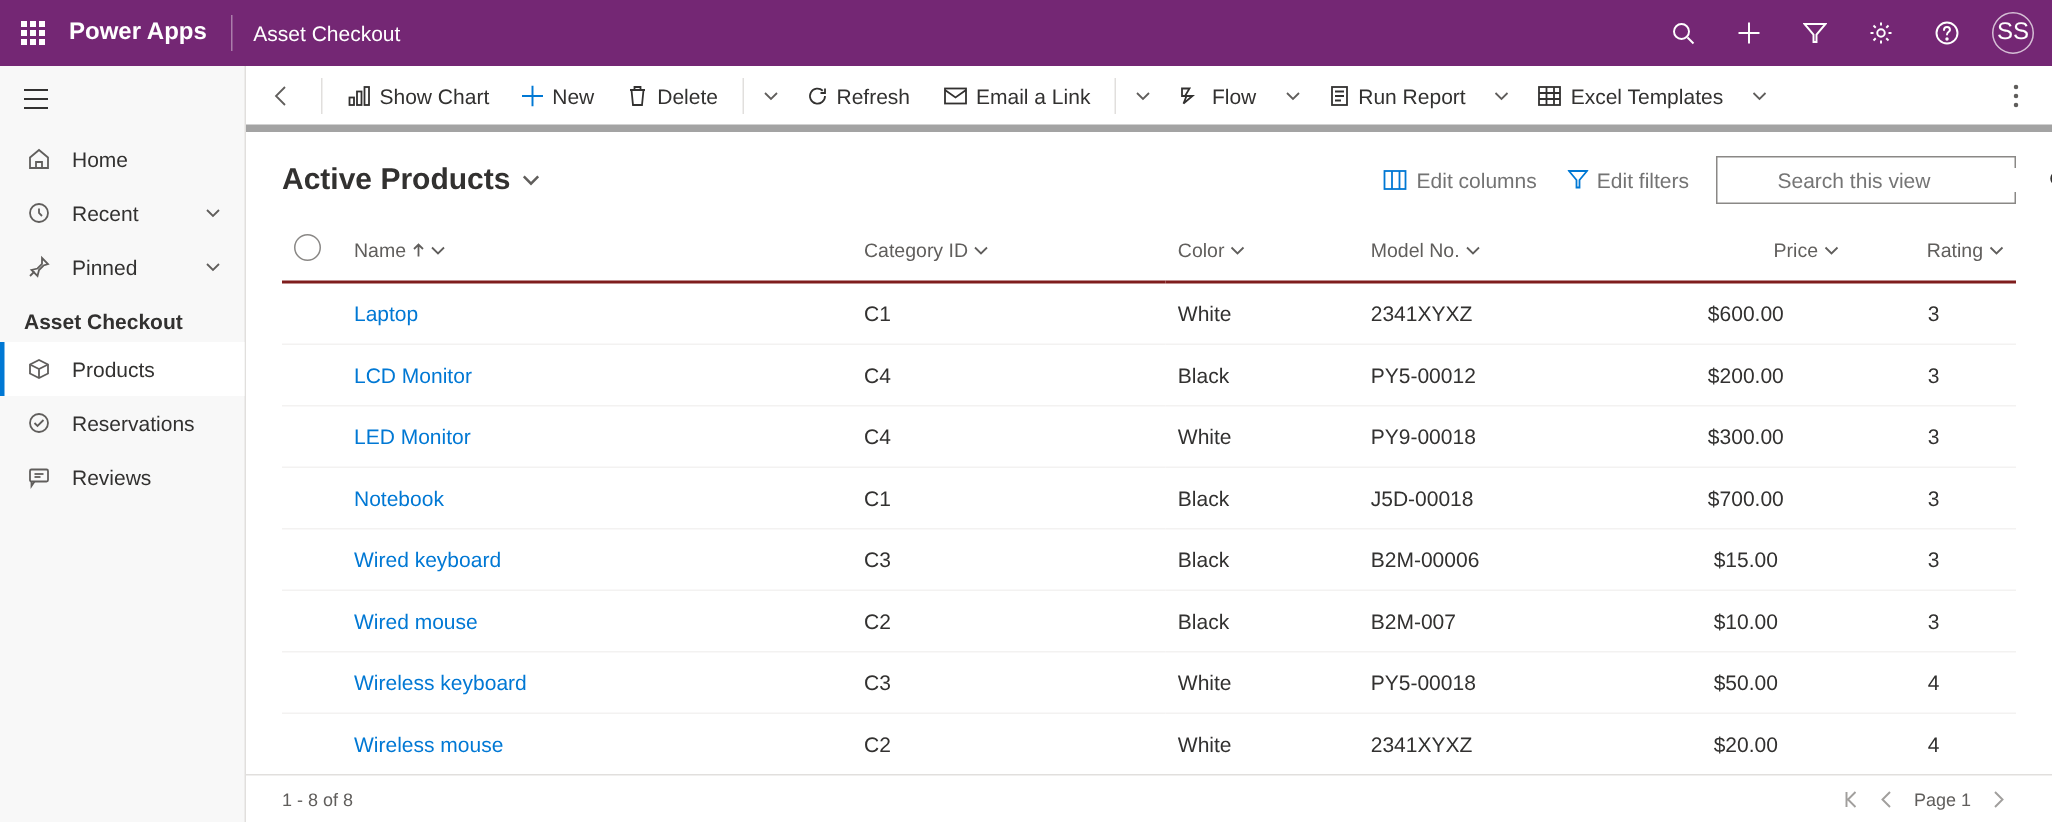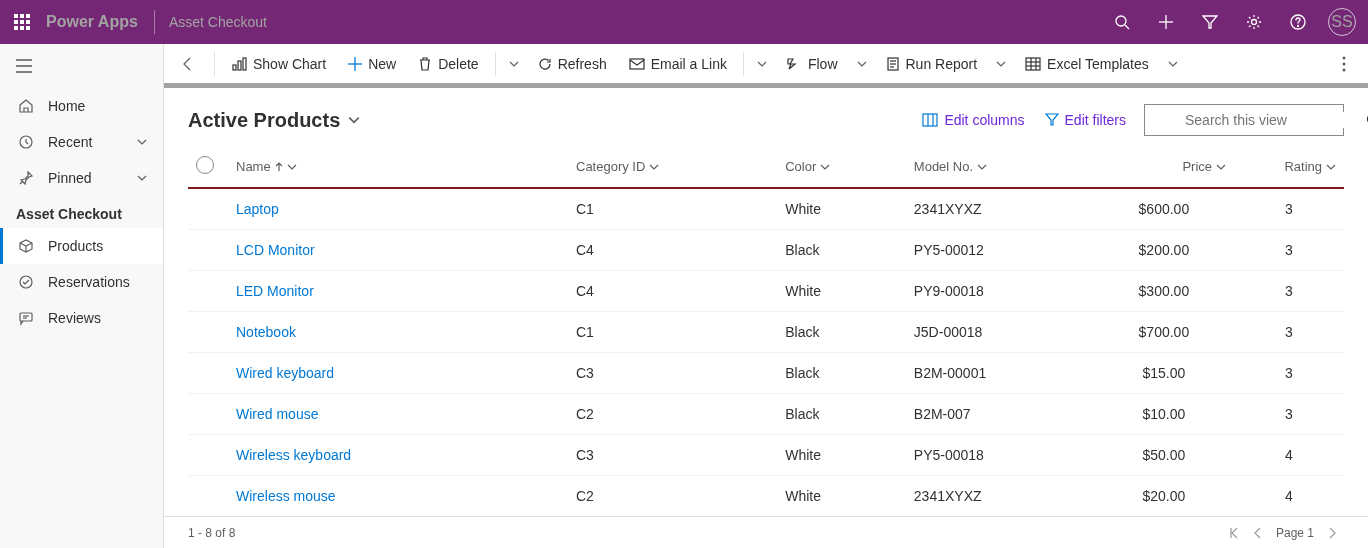--- a/index.html
+++ b/index.html
@@ -1,20 +1,20 @@
 <!DOCTYPE html>
 <html><head>
 <meta charset="utf-8">
 <style>
 * { box-sizing: border-box; margin: 0; padding: 0; font-family: "Segoe UI", -apple-system, sans-serif; }
 body { width: 1368px; height: 548px; overflow: hidden; background: #fff; color: #323130; font-size: 14px; }
 
 
 .header {
-  height: 44px; background: #742774; color: #a3a3a3; display: flex; align-items: center;
+  height: 44px; background: #742774; color: #ffffff; display: flex; align-items: center;
   padding: 0 12px;
 }
 .header .waffle { width: 20px; height: 20px; margin-right: 14px; cursor: pointer; display: flex; align-items: center; justify-content: center; }
 .header .waffle svg { fill: #fff; }
 .header .brand { font-weight: 600; font-size: 16px; margin-right: 14px; }
 .header .divider { width: 1px; height: 24px; background: rgba(255,255,255,0.4); margin: 0 14px 0 2px; }
 .header .app-name { font-size: 14px; }
 .header .spacer { flex: 1; }
 .header .hicon { width: 44px; height: 44px; display: flex; align-items: center; justify-content: center; cursor: pointer; }
 .header .avatar { width: 28px; height: 28px; border-radius: 50%; border: 1px solid rgba(255,255,255,0.7); display: flex; align-items: center; justify-content: center; font-size: 16px; margin-left: 8px; cursor: pointer; }
@@ -43,21 +43,21 @@
 .cmdbar .cmd .ico { color: #323130; display: flex; align-items: center; }
 .cmdbar .splitchev { width: 24px; height: 32px; display: flex; align-items: center; justify-content: center; cursor: pointer; color: #605e5c; }
 .cmdbar .sep { width: 1px; height: 24px; background: #e1dfdd; margin: 0 4px; }
 .cmdbar .more { width: 32px; height: 32px; display: flex; align-items: center; justify-content: center; cursor: pointer; color: #605e5c; margin-left: auto; }
 
 
 .viewhead { display: flex; align-items: center; padding: 16px 24px 10px 24px; }
 .viewhead .title { font-size: 20px; font-weight: 600; color: #323130; margin-right: 8px; }
 .viewhead .titlechev { cursor: pointer; color: #605e5c; }
 .viewhead .spacer { flex: 1; }
-.viewhead .vcmd { display: flex; align-items: center; gap: 6px; padding: 0 10px; height: 32px; cursor: pointer; color: #6d28d9; }
+.viewhead .vcmd { display: flex; align-items: center; gap: 6px; padding: 0 10px; height: 32px; cursor: pointer; color: #737373; }
 .viewhead .vcmd .ico { color: #0078d4; }
 .viewhead .search { width: 200px; height: 32px; border: 1px solid #8a8886; display: flex; align-items: center; padding: 0 8px; margin-left: 8px; }
 .viewhead .search input { border: none; outline: none; flex: 1; font-size: 14px; margin-left: 32px; }
 .viewhead .search .sico { color: #323130; }
 
 
 .gridwrap { flex: 1; overflow: auto; padding: 0 24px; }
 .grid { width: 100%; border-collapse: collapse; }
 .grid th { text-align: left; font-weight: 400; color: #605e5c; font-size: 13px; padding: 10px 8px; border-bottom: 2px solid #7f1d1d; white-space: nowrap; }
 .grid th.sortable { cursor: pointer; }
@@ -453,21 +453,21 @@
               <td>Black</td>
               <td>J5D-00018</td>
               <td class="num">$700.00</td>
               <td class="num">3</td>
             </tr>
             <tr>
               <td class="selcol"></td>
               <td class="namecell"><a>Wired keyboard</a></td>
               <td>C3</td>
               <td>Black</td>
-              <td>B2M-00001</td>
+              <td>B2M-00006</td>
               <td class="num">$15.00</td>
               <td class="num">3</td>
             </tr>
             <tr>
               <td class="selcol"></td>
               <td class="namecell"><a>Wired mouse</a></td>
               <td>C2</td>
               <td>Black</td>
               <td>B2M-007</td>
               <td class="num">$10.00</td>

